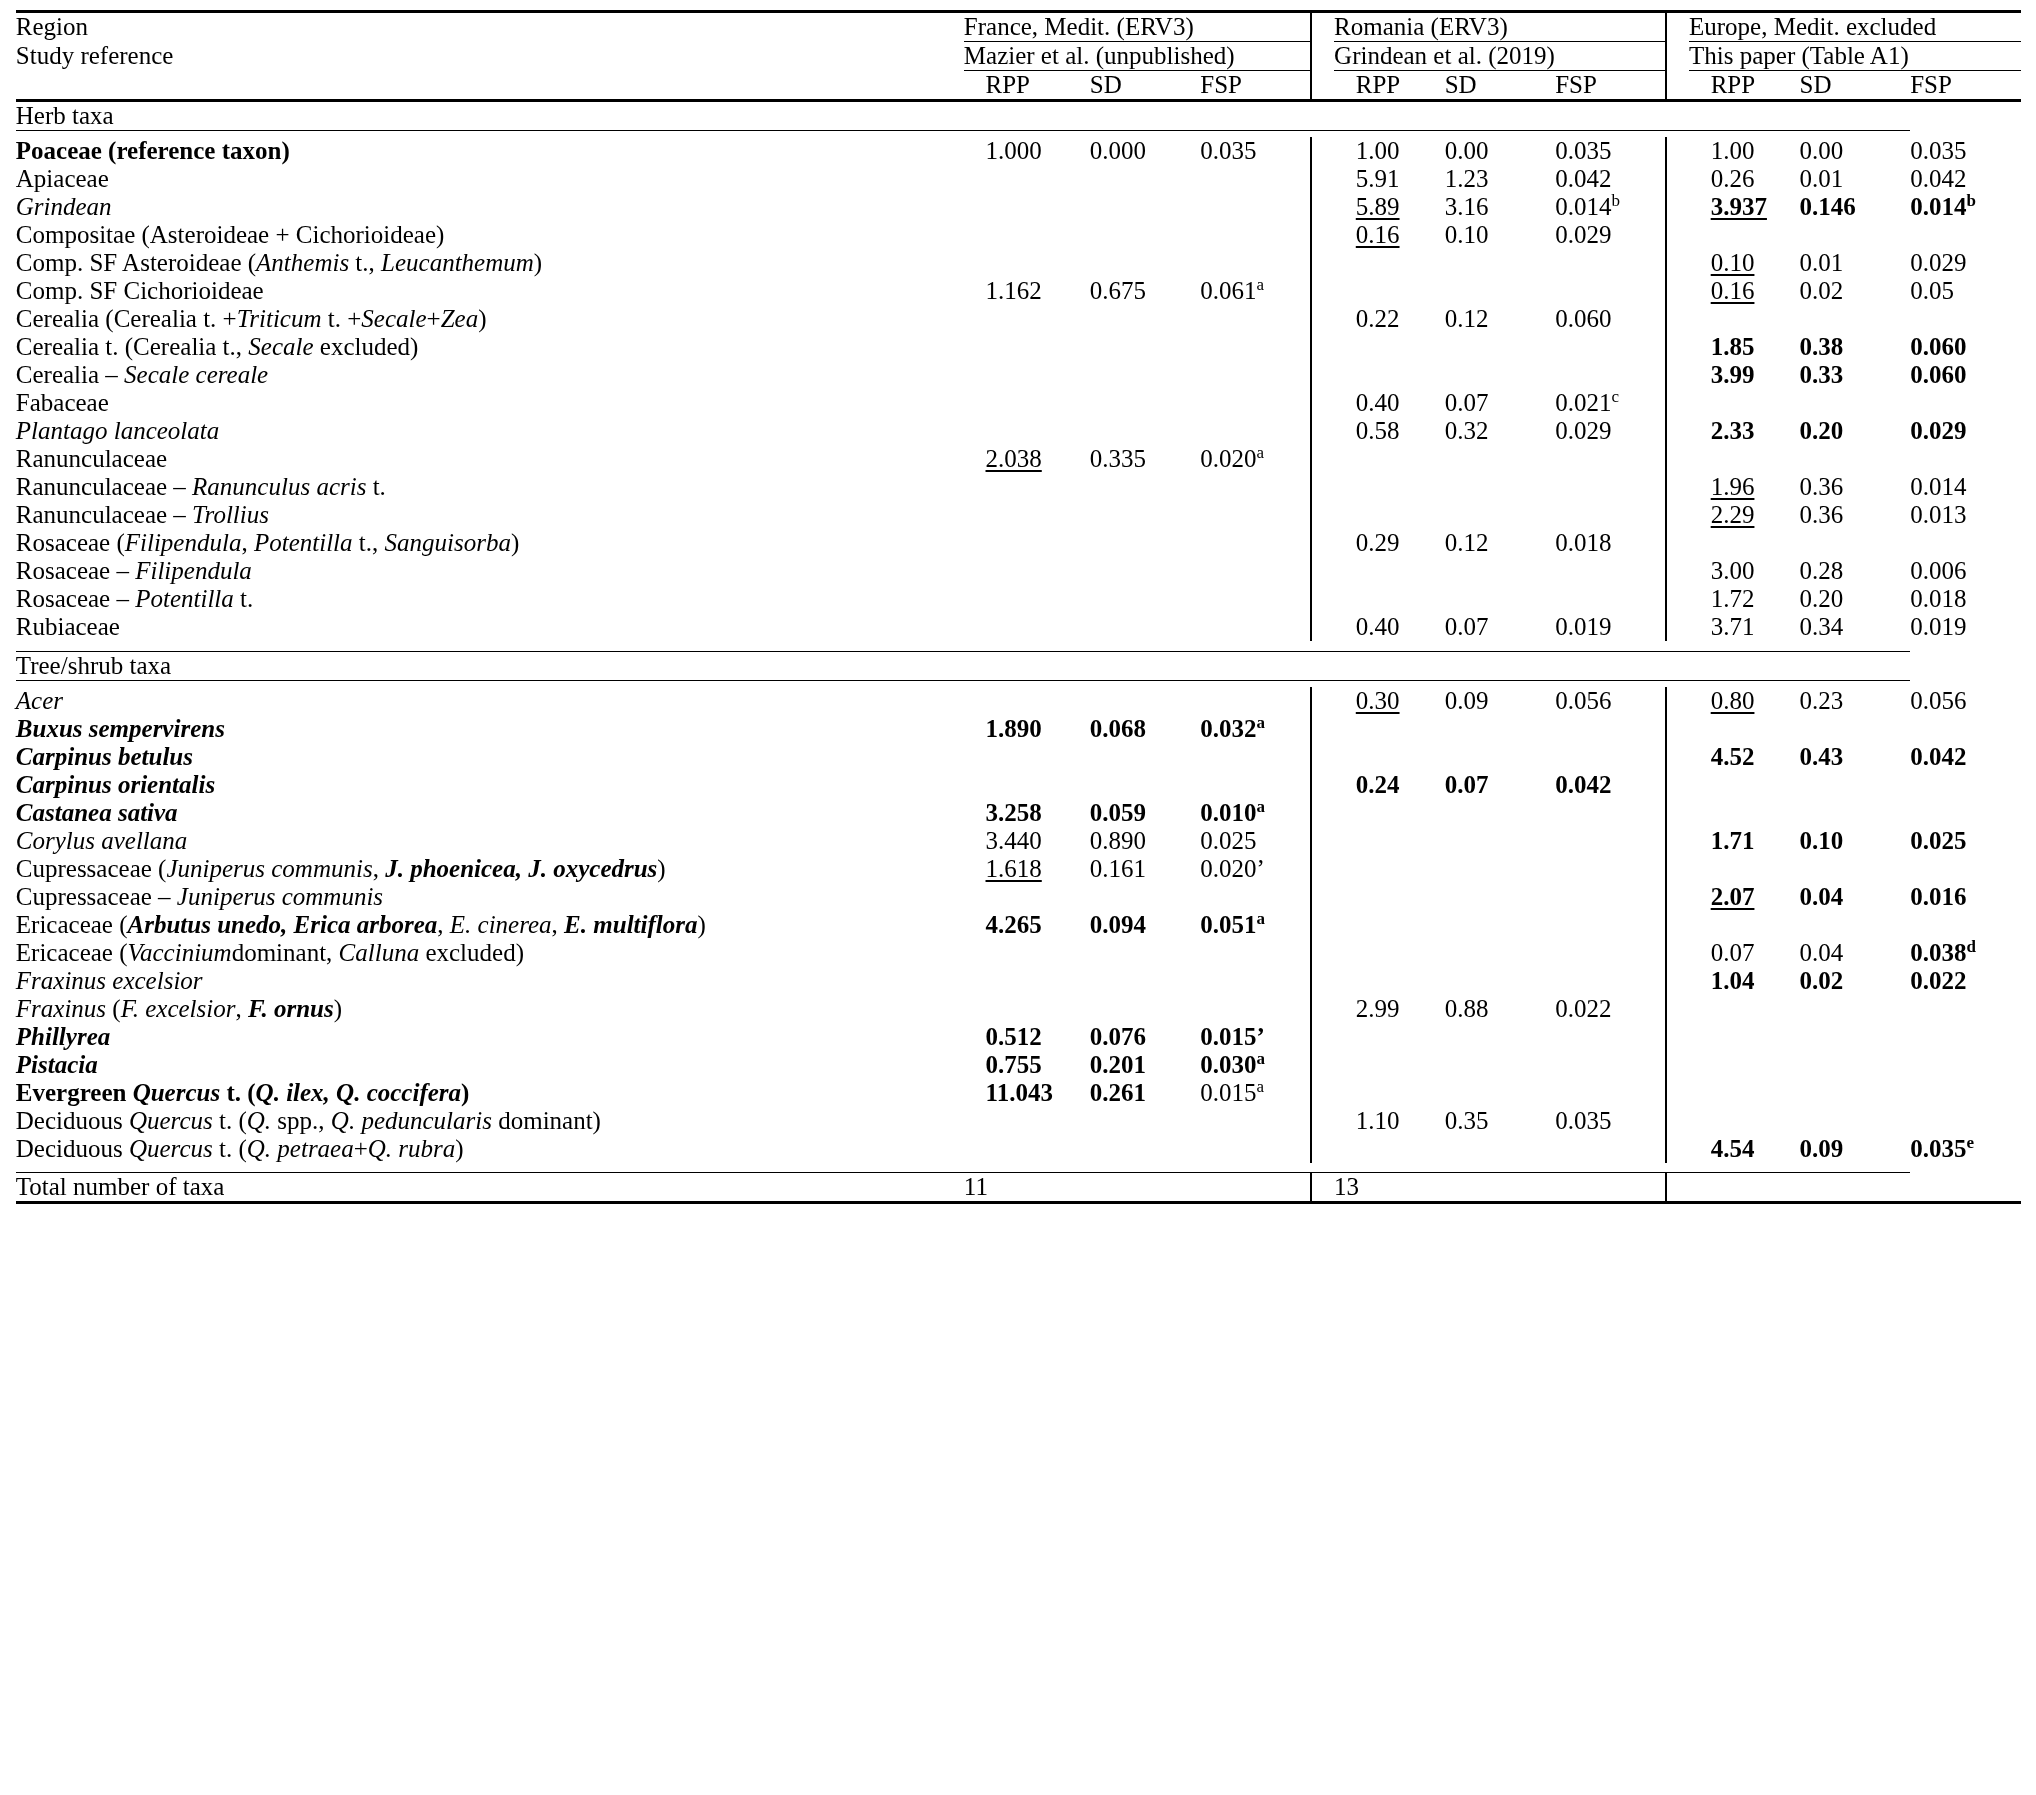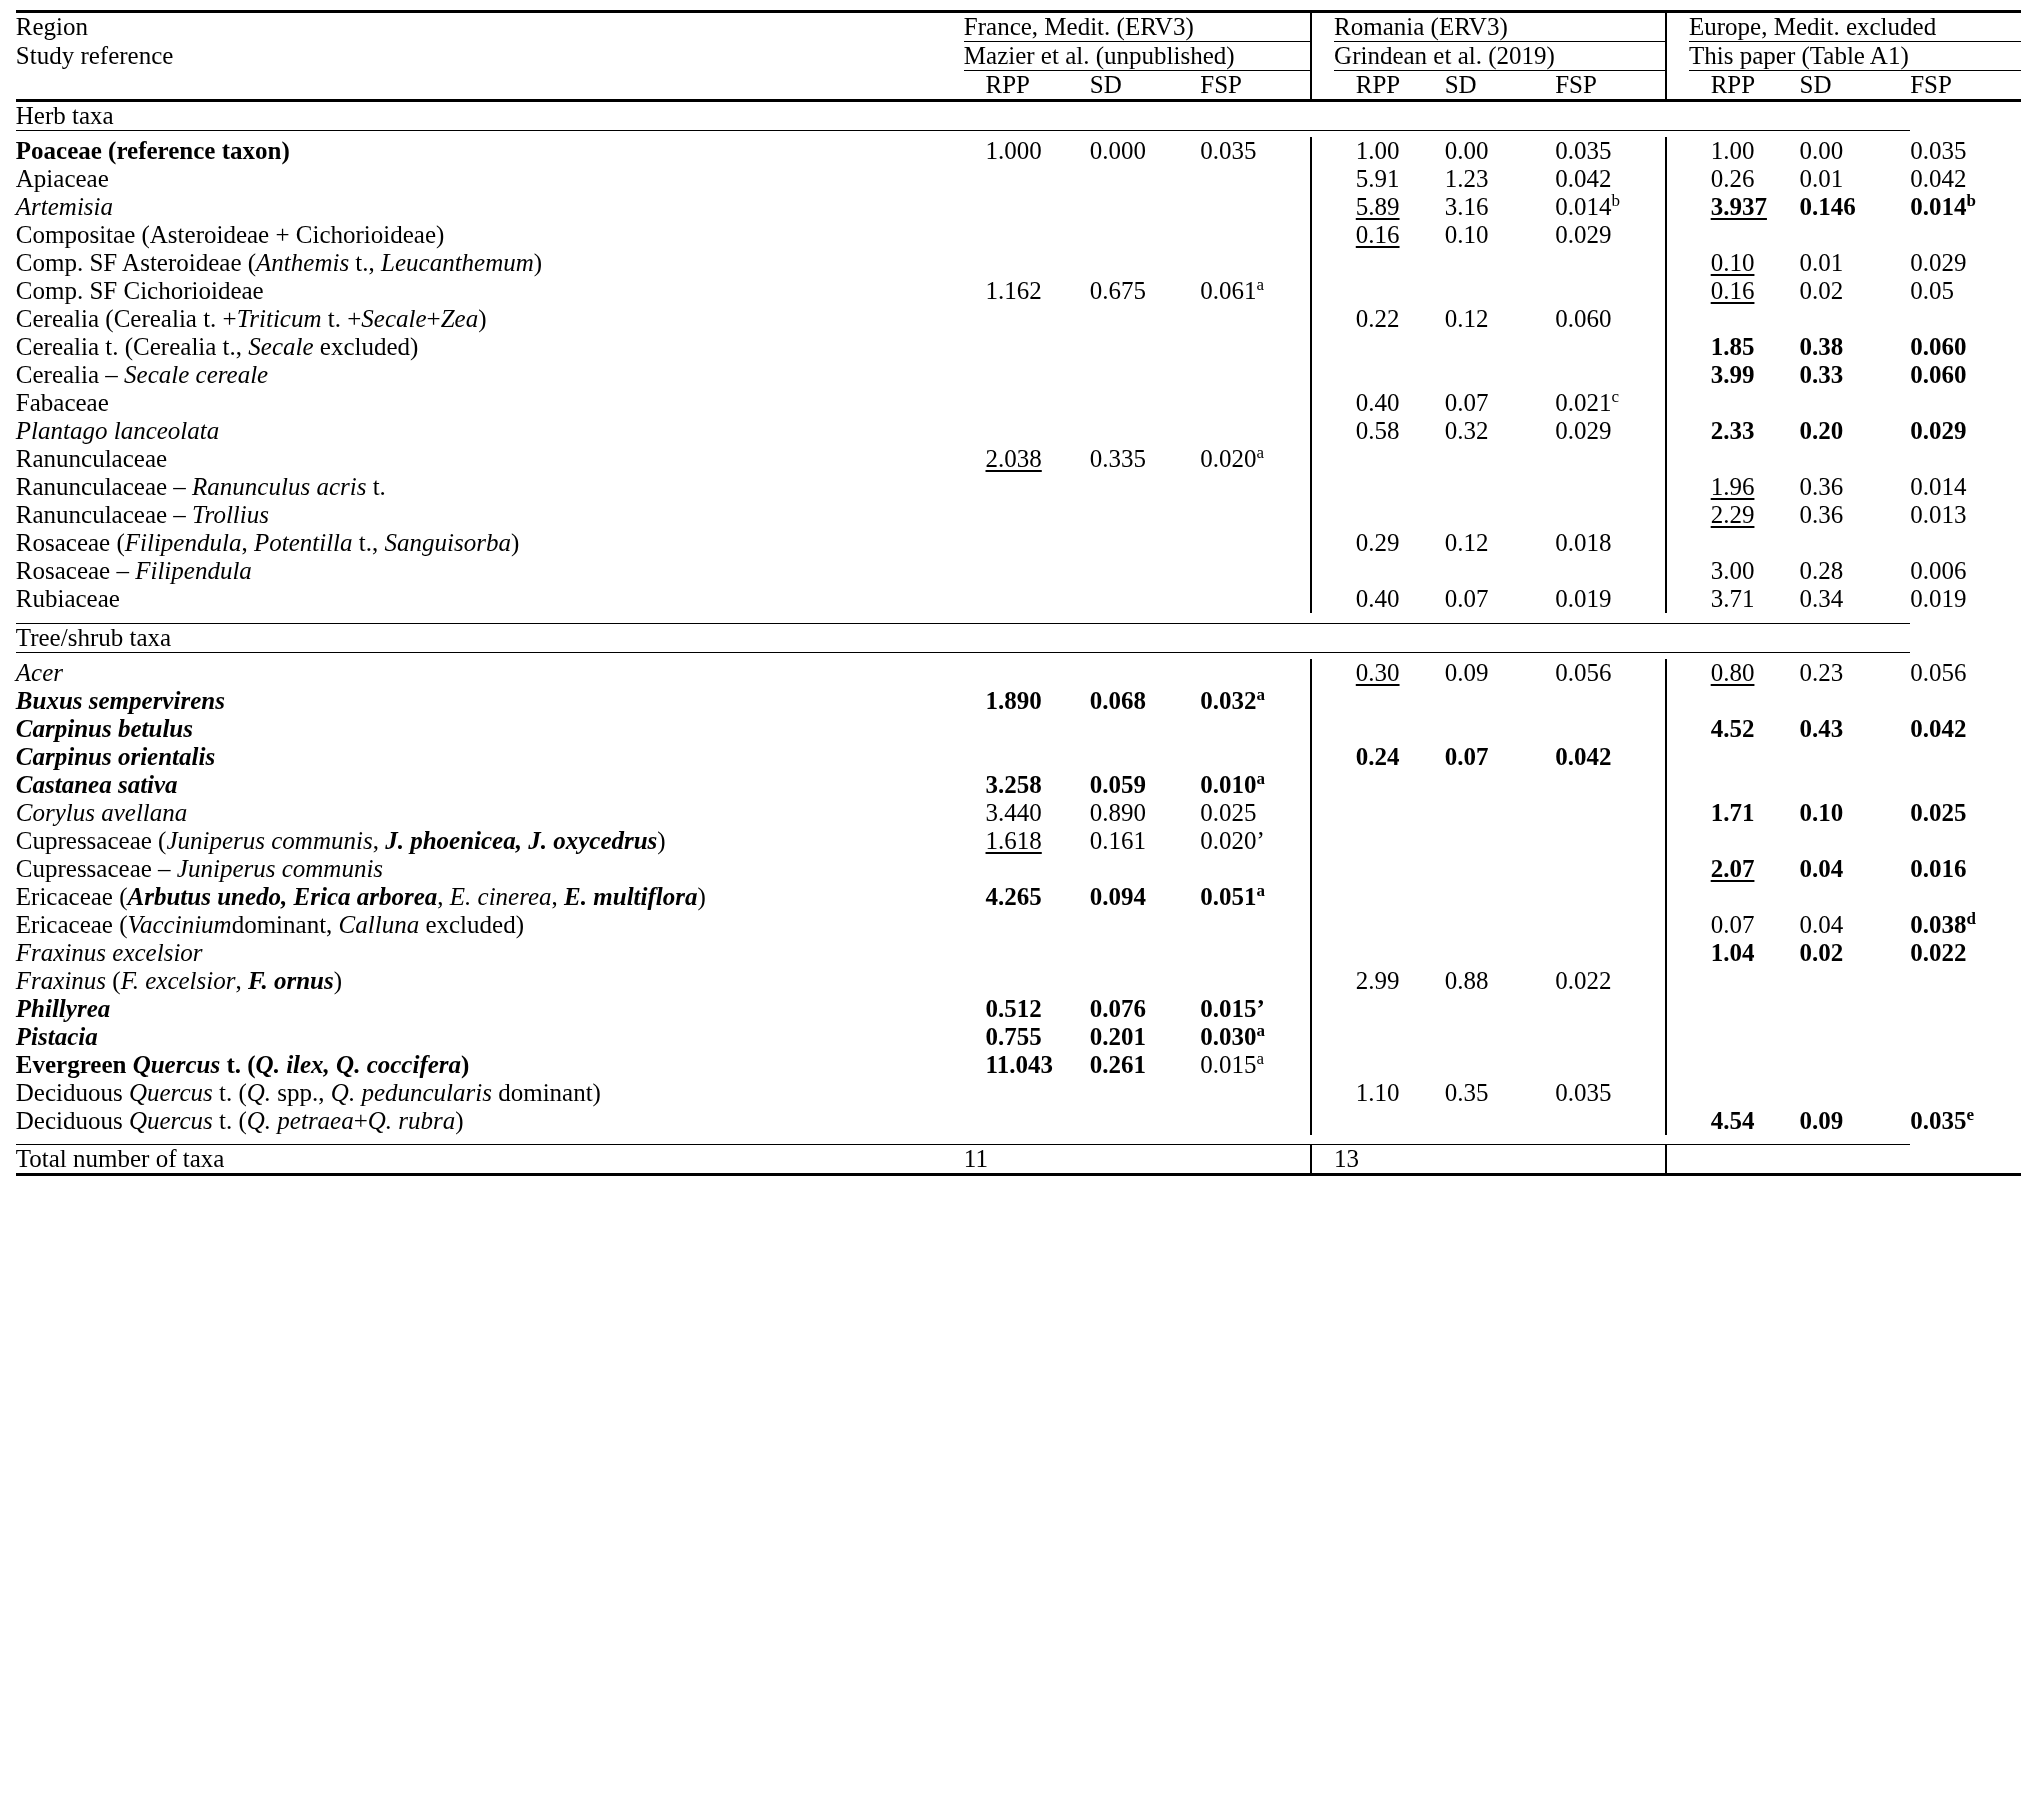--- a/index.html
+++ b/index.html
@@ -157,21 +157,21 @@
           <td class="sep-cell"></td>
           <td class="num first">5.91</td>
           <td class="num ">1.23</td>
           <td class="num ">0.042</td>
           <td class="sep-cell"></td>
           <td class="num first">0.26</td>
           <td class="num ">0.01</td>
           <td class="num ">0.042</td>
         </tr>
         <tr>
-          <td class="rowlabel"><span class="i">Artemisia</span></td>
+          <td class="rowlabel"><span class="i">Grindean</span></td>
           <td class="num first"></td>
           <td class="num "></td>
           <td class="num "></td>
           <td class="sep-cell"></td>
           <td class="num first"><span class="u">5.89</span></td>
           <td class="num ">3.16</td>
           <td class="num ">0.014<sup>b</sup></td>
           <td class="sep-cell"></td>
           <td class="num first"><span class="b u">3.937</span></td>
           <td class="num "><span class="b">0.146</span></td>
@@ -351,20 +351,34 @@
           <td class="num "></td>
           <td class="num "></td>
           <td class="sep-cell"></td>
           <td class="num first"></td>
           <td class="num "></td>
           <td class="num "></td>
           <td class="sep-cell"></td>
           <td class="num first">3.00</td>
           <td class="num ">0.28</td>
           <td class="num ">0.006</td>
+        </tr>
+        <tr>
+          <td class="rowlabel">Rosaceae – <span class="i">Potentilla</span> t.</td>
+          <td class="num first"></td>
+          <td class="num "></td>
+          <td class="num "></td>
+          <td class="sep-cell"></td>
+          <td class="num first"></td>
+          <td class="num "></td>
+          <td class="num "></td>
+          <td class="sep-cell"></td>
+          <td class="num first">1.72</td>
+          <td class="num ">0.20</td>
+          <td class="num ">0.018</td>
         </tr>
         <tr>
           <td class="rowlabel">Rubiaceae</td>
           <td class="num first"></td>
           <td class="num "></td>
           <td class="num "></td>
           <td class="sep-cell"></td>
           <td class="num first">0.40</td>
           <td class="num ">0.07</td>
           <td class="num ">0.019</td>

